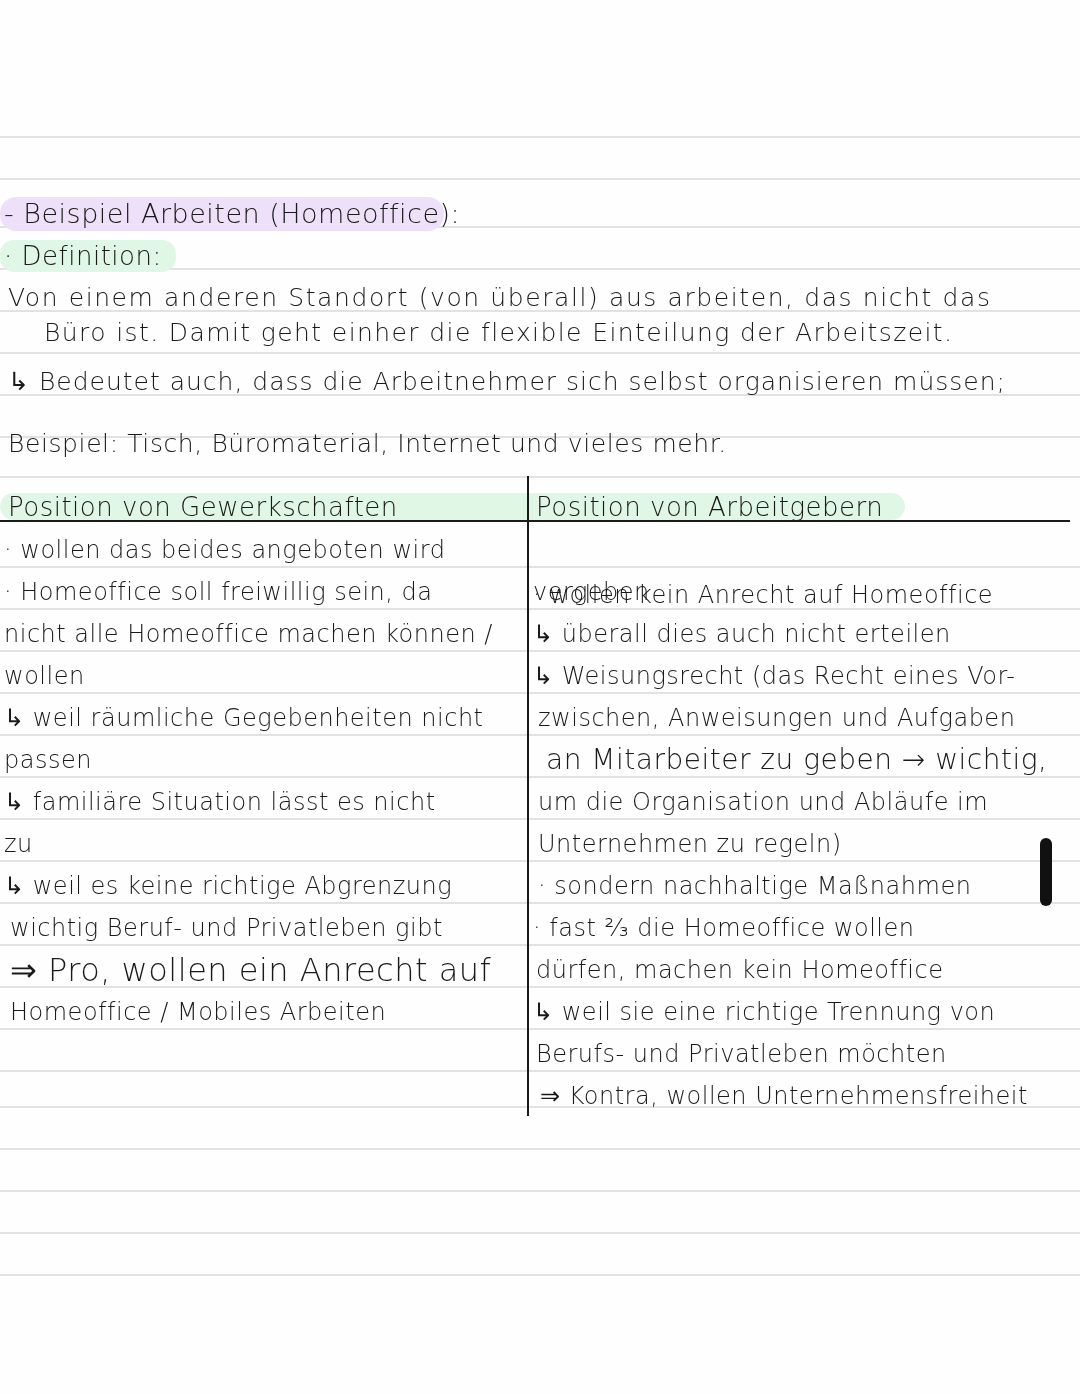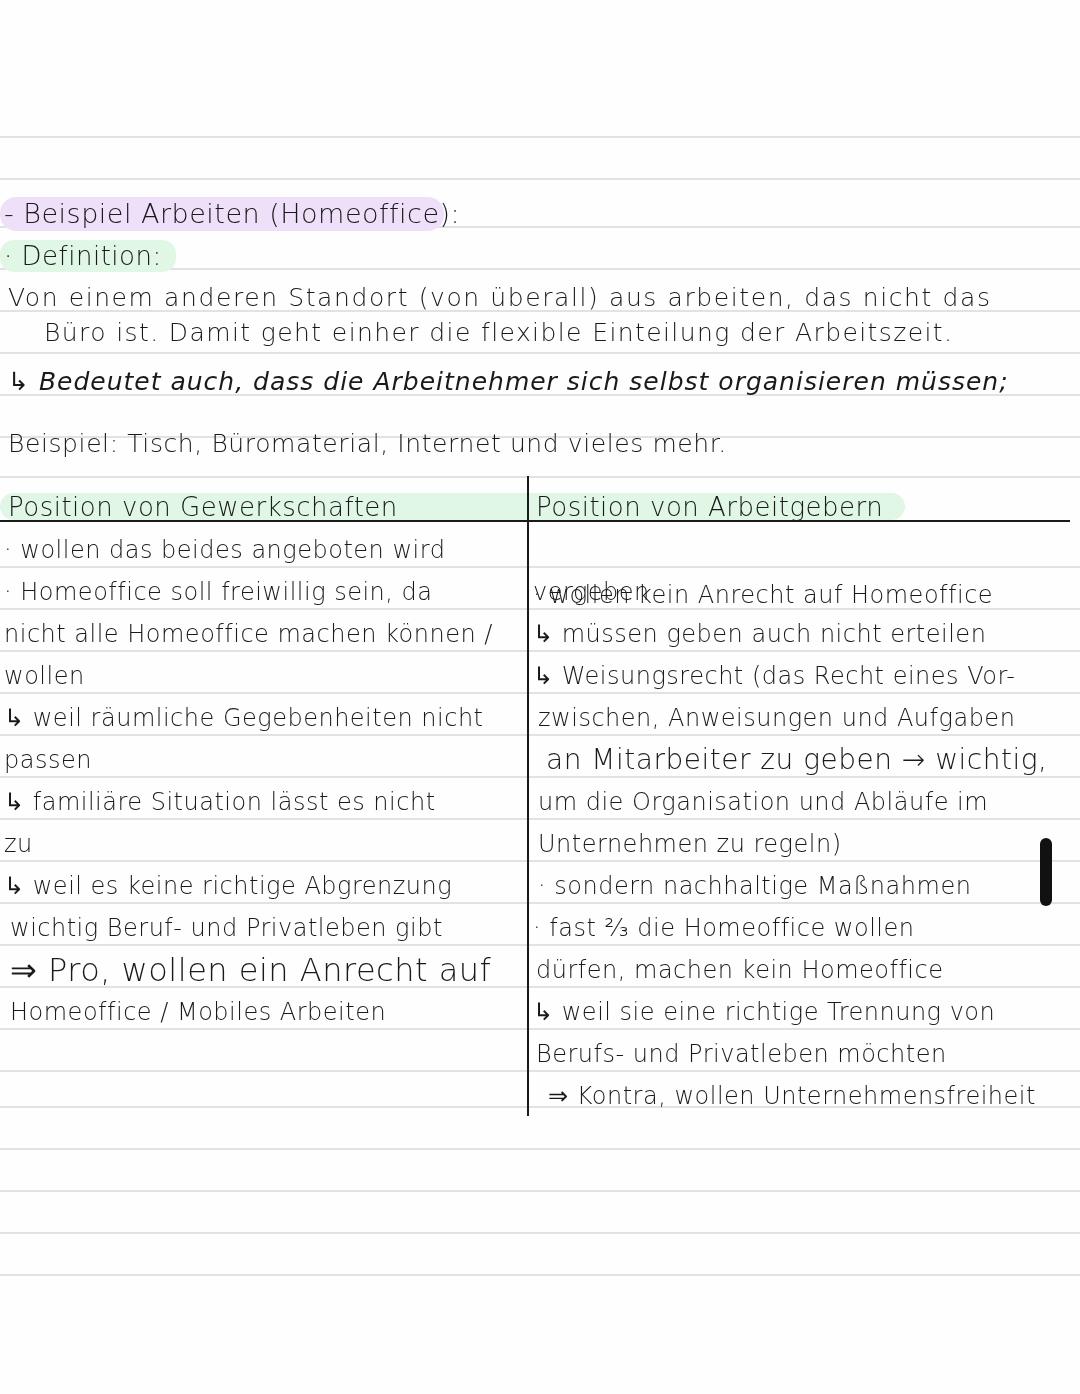--- a/index.html
+++ b/index.html
@@ -73,21 +73,21 @@
 <div class="hl-purple" style="left:0; top:197px; width:444px; height:34px;"></div>
 <div class="hl-green" style="left:0; top:240px; width:176px; height:32px;"></div>
 <div class="hl-green" style="left:0; top:493px; width:905px; height:27px;"></div>
 
 <div class="line" style="left:4px; top:199px; font-size:27px;">- Beispiel Arbeiten (Homeoffice):</div>
 <div class="line" style="left:4px; top:241px; font-size:26px;">· Definition:</div>
 
 <div>
   <div class="line" style="left:8px; top:283px; letter-spacing:1.6px;">Von einem anderen Standort (von überall) aus arbeiten, das nicht das</div>
   <div class="line" style="left:8px; top:318px; letter-spacing:1.4px;margin-left:36px;">Büro ist. Damit geht einher die flexible Einteilung der Arbeitszeit.</div>
-  <div class="line" style="left:8px; top:367px; letter-spacing:1.0px;font-style:italic;">↳ Bedeutet auch, dass die Arbeitnehmer sich selbst organisieren müssen;</div>
+  <div class="line" style="left:8px; top:367px; letter-spacing:1.0px;">↳ Bedeutet auch, dass die Arbeitnehmer sich selbst organisieren müssen;</div>
   <div class="line" style="left:8px; top:409px; letter-spacing:0.6px;margin-top:20px;">Beispiel: Tisch, Büromaterial, Internet und vieles mehr.</div>
 </div>
 
 <div>
   <div class="divider"></div>
   <div class="header-underline"></div>
 
   <div class="line" style="left:8px; top:492px; font-size:26px;">Position von Gewerkschaften</div>
   <div class="line" style="left:536px; top:492px; font-size:26px;">Position von Arbeitgebern</div>
 
@@ -102,28 +102,28 @@
     <div class="line" style="left:4px; top:829px; font-size:24px;">zu</div>
     <div class="line" style="left:4px; top:871px; font-size:24px;">↳ weil es keine richtige Abgrenzung</div>
     <div class="line" style="left:10px; top:913px; font-size:24px;">wichtig Beruf- und Privatleben gibt</div>
     <div class="line" style="left:10px; top:955px; font-size:32px;">⇒ Pro, wollen ein Anrecht auf</div>
     <div class="line" style="left:10px; top:997px; font-size:24px;">Homeoffice / Mobiles Arbeiten</div>
   </div>
 
   <div>
     <div class="line" style="left:533px; top:535px; font-size:24px;margin-top:45px;">· wollen kein Anrecht auf Homeoffice</div>
     <div class="line" style="left:533px; top:577px; font-size:24px;">vergeben</div>
-    <div class="line" style="left:533px; top:619px; font-size:24px;">↳ müssen geben auch nicht erteilen</div>
+    <div class="line" style="left:533px; top:619px; font-size:24px;">↳ überall dies auch nicht erteilen</div>
     <div class="line" style="left:533px; top:661px; font-size:24px;">↳ Weisungsrecht (das Recht eines Vor-</div>
     <div class="line" style="left:538px; top:703px; font-size:24px;">zwischen, Anweisungen und Aufgaben</div>
     <div class="line" style="left:546px; top:745px; font-size:28px;">an Mitarbeiter zu geben → wichtig,</div>
     <div class="line" style="left:538px; top:787px; font-size:24px;">um die Organisation und Abläufe im</div>
     <div class="line" style="left:538px; top:829px; font-size:24px;">Unternehmen zu regeln)</div>
     <div class="line" style="left:538px; top:871px; font-size:24px;">· sondern nachhaltige Maßnahmen</div>
     <div class="line" style="left:533px; top:913px; font-size:24px;">· fast ²⁄₃ die Homeoffice wollen</div>
     <div class="line" style="left:536px; top:955px; font-size:24px;">dürfen, machen kein Homeoffice</div>
     <div class="line" style="left:533px; top:997px; font-size:24px;">↳ weil sie eine richtige Trennung von</div>
     <div class="line" style="left:536px; top:1039px; font-size:24px;">Berufs- und Privatleben möchten</div>
-    <div class="line" style="left:540px; top:1081px; font-size:24px;margin-left:8px;">⇒ Kontra, wollen Unternehmensfreiheit</div>
+    <div class="line" style="left:540px; top:1081px; font-size:24px;">⇒ Kontra, wollen Unternehmensfreiheit</div>
   </div>
 
   <div class="scribble"></div>
 </div>
 
 </body></html>

